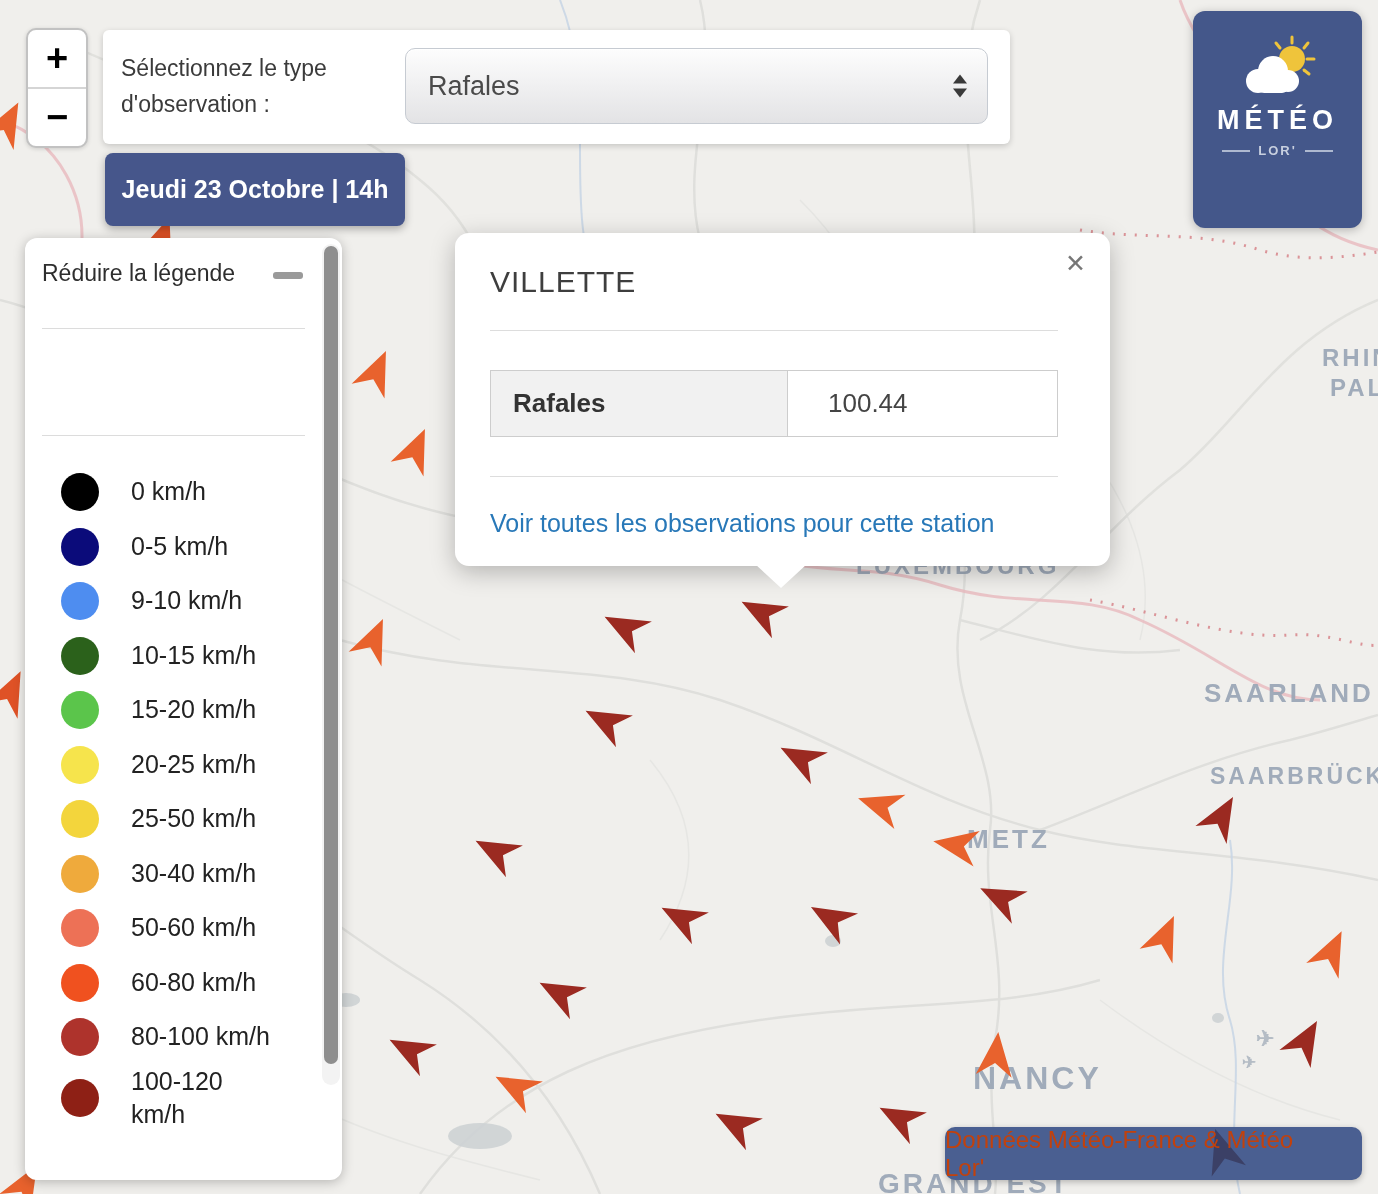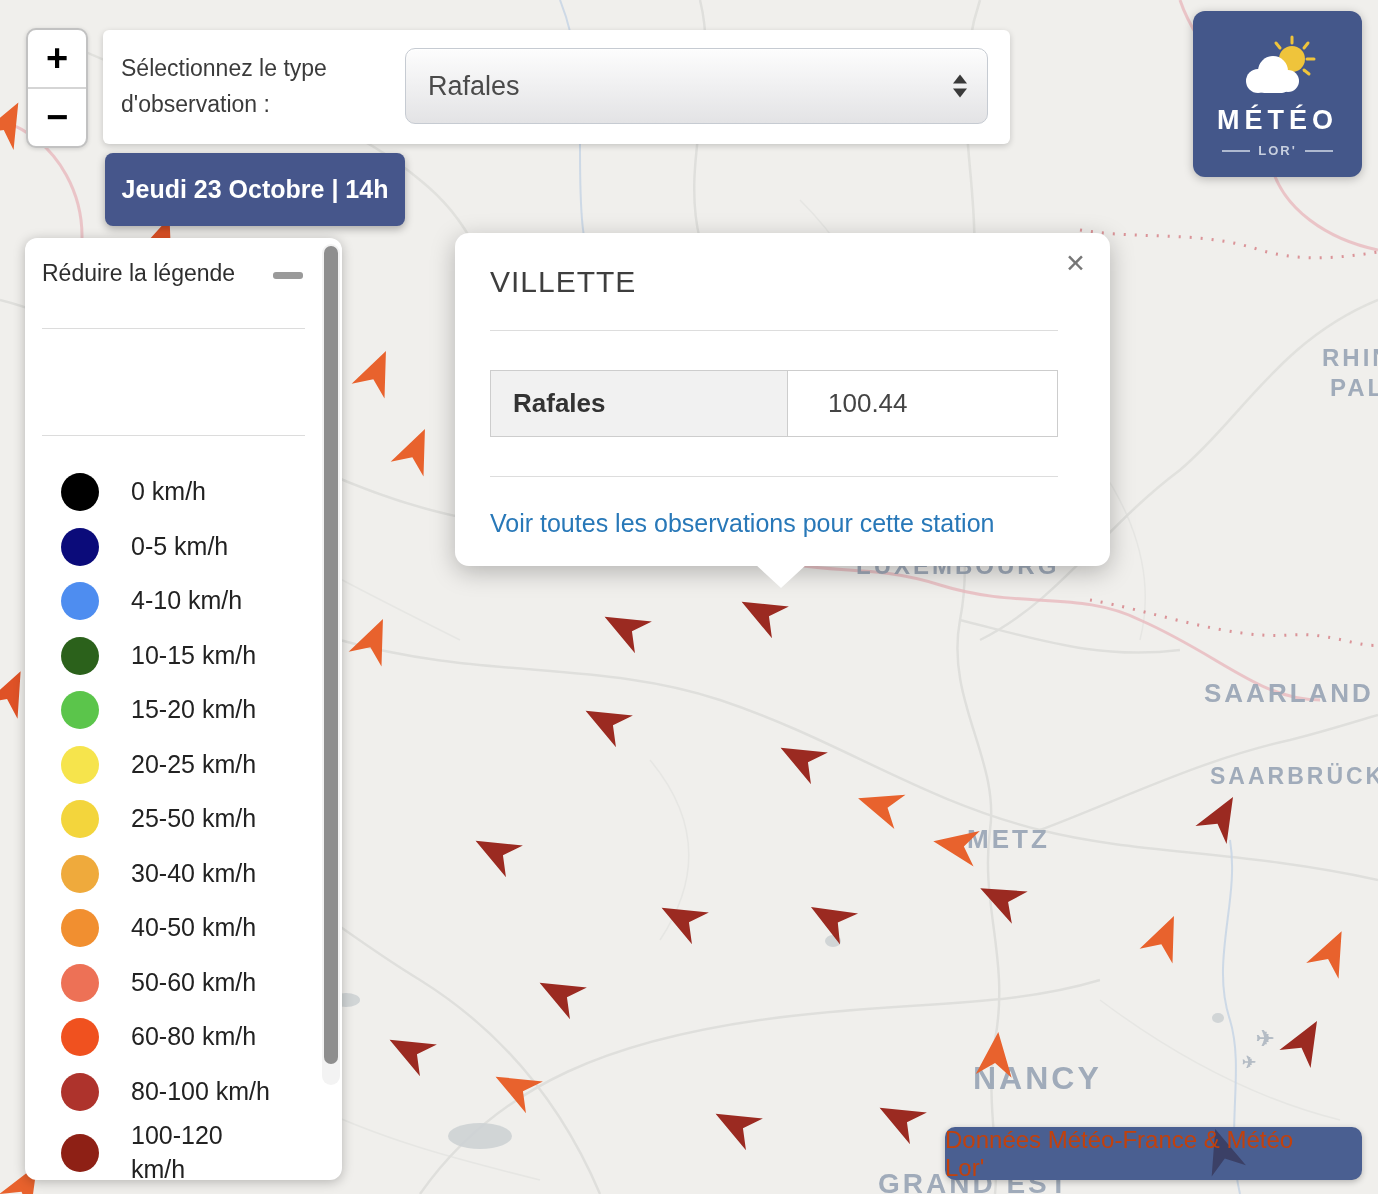--- a/index.html
+++ b/index.html
@@ -65,21 +65,21 @@
   
   .datebadge{position:absolute;left:105px;top:153px;width:300px;height:73px;background:#46568B;
              border-radius:8px;z-index:29;display:flex;align-items:center;justify-content:center;
              color:#fff;font-size:25px;font-weight:bold;box-shadow:0 3px 8px rgba(0,0,0,.3);}
   .zoomctl{position:absolute;left:26px;top:28px;width:62px;height:120px;background:#fff;
            border:2px solid #C2C2C2;border-radius:10px;z-index:31;display:flex;flex-direction:column;
            box-sizing:border-box;box-shadow:0 1px 4px rgba(0,0,0,.15);}
   .zoom-btn{flex:1;display:flex;align-items:center;justify-content:center;font-size:38px;
             font-weight:600;color:#000;cursor:pointer;}
   .zoom-btn + .zoom-btn{border-top:2px solid #D5D5D5;}
-  .logo{position:absolute;left:1193px;top:11px;width:169px;height:166px;background:#44578A;
+  .logo{position:absolute;left:1193px;top:11px;width:169px;height:217px;background:#44578A;
         border-radius:12px;z-index:31;box-shadow:0 2px 10px rgba(0,0,0,.25);display:flex;
         flex-direction:column;align-items:center;}
   .logo-title{font-size:27px;font-weight:bold;color:#fff;letter-spacing:5px;margin-top:4px;}
   .logo-sub{display:flex;align-items:center;gap:8px;margin-top:7px;color:#C7CFDF;font-size:13px;
             letter-spacing:2px;font-weight:bold;}
   .logo-sub .dash{width:28px;height:2px;background:#AEB9D0;}
 </style>
 </head>
 <body>
 
@@ -310,45 +310,41 @@
         <div class="legend-item">
           <span class="dot" style="background: rgb(0, 0, 0);"></span>
           <span class="legend-item-label">0 km/h</span>
         </div>
         <div class="legend-item">
           <span class="dot" style="background: rgb(11, 11, 122);"></span>
           <span class="legend-item-label">0-5 km/h</span>
         </div>
         <div class="legend-item">
           <span class="dot" style="background: rgb(78, 141, 240);"></span>
-          <span class="legend-item-label">4-10 km/h</span>
+          <span class="legend-item-label">9-10 km/h</span>
         </div>
         <div class="legend-item">
           <span class="dot" style="background: rgb(43, 97, 27);"></span>
           <span class="legend-item-label">10-15 km/h</span>
         </div>
         <div class="legend-item">
           <span class="dot" style="background: rgb(91, 197, 75);"></span>
           <span class="legend-item-label">15-20 km/h</span>
         </div>
         <div class="legend-item">
           <span class="dot" style="background: rgb(246, 228, 76);"></span>
           <span class="legend-item-label">20-25 km/h</span>
         </div>
         <div class="legend-item">
           <span class="dot" style="background: rgb(243, 213, 60);"></span>
           <span class="legend-item-label">25-50 km/h</span>
         </div>
         <div class="legend-item">
           <span class="dot" style="background: rgb(239, 170, 60);"></span>
           <span class="legend-item-label">30-40 km/h</span>
-        </div>
-        <div class="legend-item">
-          <span class="dot" style="background: rgb(241, 143, 48);"></span>
-          <span class="legend-item-label">40-50 km/h</span>
         </div>
         <div class="legend-item">
           <span class="dot" style="background: rgb(237, 113, 86);"></span>
           <span class="legend-item-label">50-60 km/h</span>
         </div>
         <div class="legend-item">
           <span class="dot" style="background: rgb(240, 81, 31);"></span>
           <span class="legend-item-label">60-80 km/h</span>
         </div>
         <div class="legend-item">

